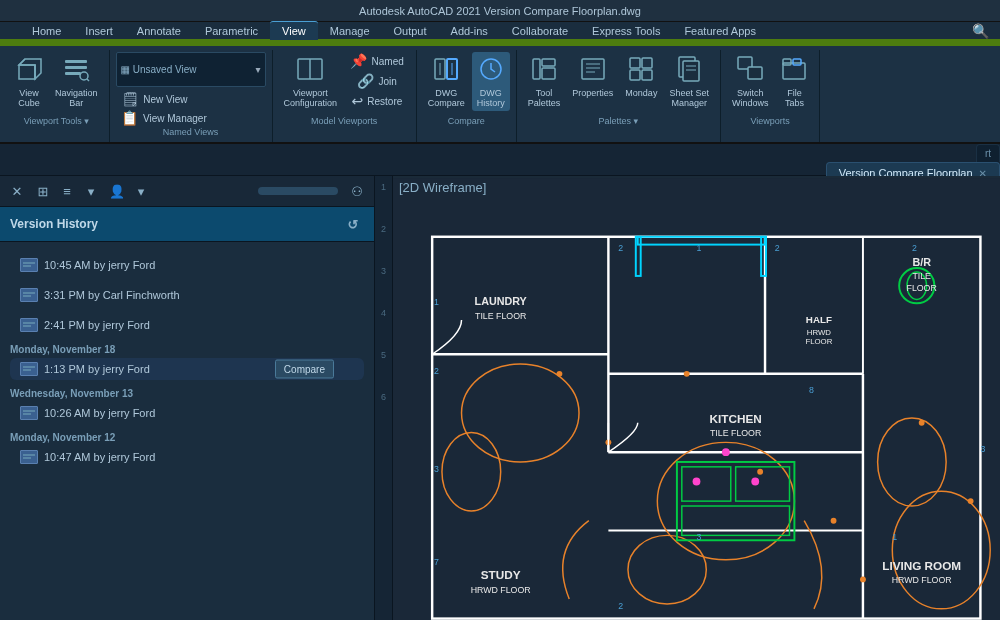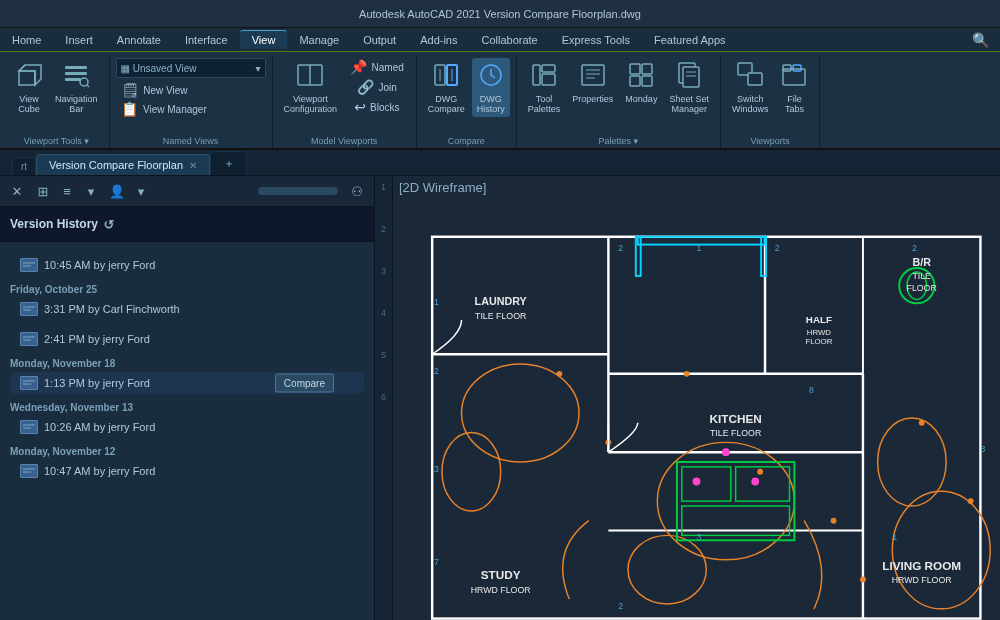--- a/index.html
+++ b/index.html
@@ -1,42 +1,42 @@
 <!DOCTYPE html>
 <html><head>
   <meta charset="utf-8">
   <style>
     * { margin: 0; padding: 0; box-sizing: border-box; }
     body { width: 1000px; height: 620px; overflow: hidden; font-family: 'Segoe UI', Arial, sans-serif; background: #1e2a35; color: #ccc; font-size: 11px; }
 
     
     #title-bar {
       background: #1f3040;
-      height: 28px;
+      height: 22px;
       display: flex;
       align-items: center;
       justify-content: center;
       color: #aec6d8;
       font-size: 11px;
       border-bottom: 1px solid #111;
     }
 
     
     #ribbon {
       background: #1c3144;
       border-bottom: 2px solid #111;
     }
 
     #ribbon-tabs {
       display: flex;
       align-items: center;
       background: #1a2d3e;
       height: 24px;
-      padding-left: 0;
-      border-bottom: 1px solid #4d7c0f;
+      padding-left: 20px;
+      border-bottom: 7px solid #4d7c0f;
     }
 
     .ribbon-tab {
       padding: 3px 12px;
       color: #b0c8da;
       font-size: 11px;
       cursor: pointer;
       border-radius: 3px 3px 0 0;
     }
     .ribbon-tab.active {
@@ -58,21 +58,21 @@
       align-items: center;
       border-right: 1px solid #0d1e2a;
       padding: 2px 6px 0 6px;
       min-width: fit-content;
     }
 
     .ribbon-group-label {
       font-size: 9px;
       color: #7a9fb8;
       margin-top: auto;
-      padding-bottom: 2px;
+      padding-bottom: 16px;
       text-align: right;
     }
 
     .ribbon-items {
       display: flex;
       align-items: flex-start;
       gap: 2px;
       flex: 1;
     }
 
@@ -105,36 +105,37 @@
     }
     .ribbon-btn.small .icon { font-size: 14px; margin-bottom: 0; }
 
     .view-selector {
       background: #0f2233;
       border: 1px solid #2a4a63;
       color: #9ab;
       font-size: 10px;
       padding: 2px 4px;
       width: 150px;
-      height: 20px;
+      height: 35px;
       display: flex;
       align-items: center;
       justify-content: space-between;
       border-radius: 2px;
       cursor: pointer;
     }
 
     
     #tab-bar {
       background: #152535;
-      height: 26px;
+      height: 32px;
       display: flex;
       align-items: flex-end;
       padding-left: 12px;
       border-bottom: 1px solid #0a1520;
+      flex-direction: column;
     }
 
     .doc-tab {
       background: #0f2030;
       color: #89afc7;
       padding: 4px 12px;
       font-size: 11px;
       border-radius: 4px 4px 0 0;
       display: flex;
       align-items: center;
@@ -190,23 +191,23 @@
     #version-history {
       flex: 1;
       display: flex;
       flex-direction: column;
       overflow: hidden;
     }
 
     #vh-header {
       display: flex;
       align-items: center;
-      justify-content: flex-start;
+      justify-content: space-between;
       padding: 6px 10px;
-      background: #0f172a;
+      background: #0c4a6e;
       border-bottom: 1px solid #0a1520;
       font-size: 12px;
       font-weight: bold;
       color: #c0d8e8;
     }
 
     #vh-list {
       flex: 1;
       overflow-y: auto;
       padding: 6px 0;
@@ -312,21 +313,21 @@
 
 <div id="title-bar">
   <span>Autodesk AutoCAD 2021   Version Compare Floorplan.dwg</span>
 </div>
 
 <div id="ribbon">
   <div id="ribbon-tabs">
     <div class="ribbon-tab">Home</div>
     <div class="ribbon-tab">Insert</div>
     <div class="ribbon-tab">Annotate</div>
-    <div class="ribbon-tab">Interface</div>
+    <div class="ribbon-tab">Parametric</div>
     <div class="ribbon-tab active">View</div>
     <div class="ribbon-tab">Manage</div>
     <div class="ribbon-tab">Output</div>
     <div class="ribbon-tab">Add-ins</div>
     <div class="ribbon-tab">Collaborate</div>
     <div class="ribbon-tab">Express Tools</div>
     <div class="ribbon-tab">Featured Apps</div>
     <div style="margin-left:auto; margin-right:4px;">
       <div class="ribbon-btn small">
         <span class="icon">🔍</span>
@@ -402,21 +403,21 @@
           <div class="ribbon-btn small">
             <span class="icon">📌</span>
             <span>Named</span>
           </div>
           <div class="ribbon-btn small">
             <span class="icon">🔗</span>
             <span>Join</span>
           </div>
           <div class="ribbon-btn small">
             <span class="icon">↩</span>
-            <span>Blocks</span>
+            <span>Restore</span>
           </div>
         </div>
       </div>
       <div class="ribbon-group-label">Model Viewports</div>
     </div>
 
     <div class="ribbon-group">
       <div class="ribbon-items">
         <div class="ribbon-btn">
           <span class="icon">
@@ -562,21 +563,20 @@
                   <rect x="0" y="0" width="16" height="12" rx="1" fill="#3a6090"></rect>
                   <line x1="2" y1="4" x2="14" y2="4" stroke="#7ab" stroke-width="1"></line>
                   <line x1="2" y1="7" x2="10" y2="7" stroke="#7ab" stroke-width="1"></line>
                 </svg>
             </div>
             <span class="vh-text">10:45 AM by jerry Ford</span>
           </div>
         </div>
 
         <div class="vh-date-group">
-          <div class="vh-date">Friday, October 25</div>
           <div class="vh-entry">
             <div class="vh-icon">
               <svg width="16" height="12" viewBox="0 0 16 12">
                   <rect x="0" y="0" width="16" height="12" rx="1" fill="#3a6090"></rect>
                   <line x1="2" y1="4" x2="14" y2="4" stroke="#7ab" stroke-width="1"></line>
                   <line x1="2" y1="7" x2="10" y2="7" stroke="#7ab" stroke-width="1"></line>
                 </svg>
             </div>
             <span class="vh-text">3:31 PM by Carl Finchworth</span>
           </div>

